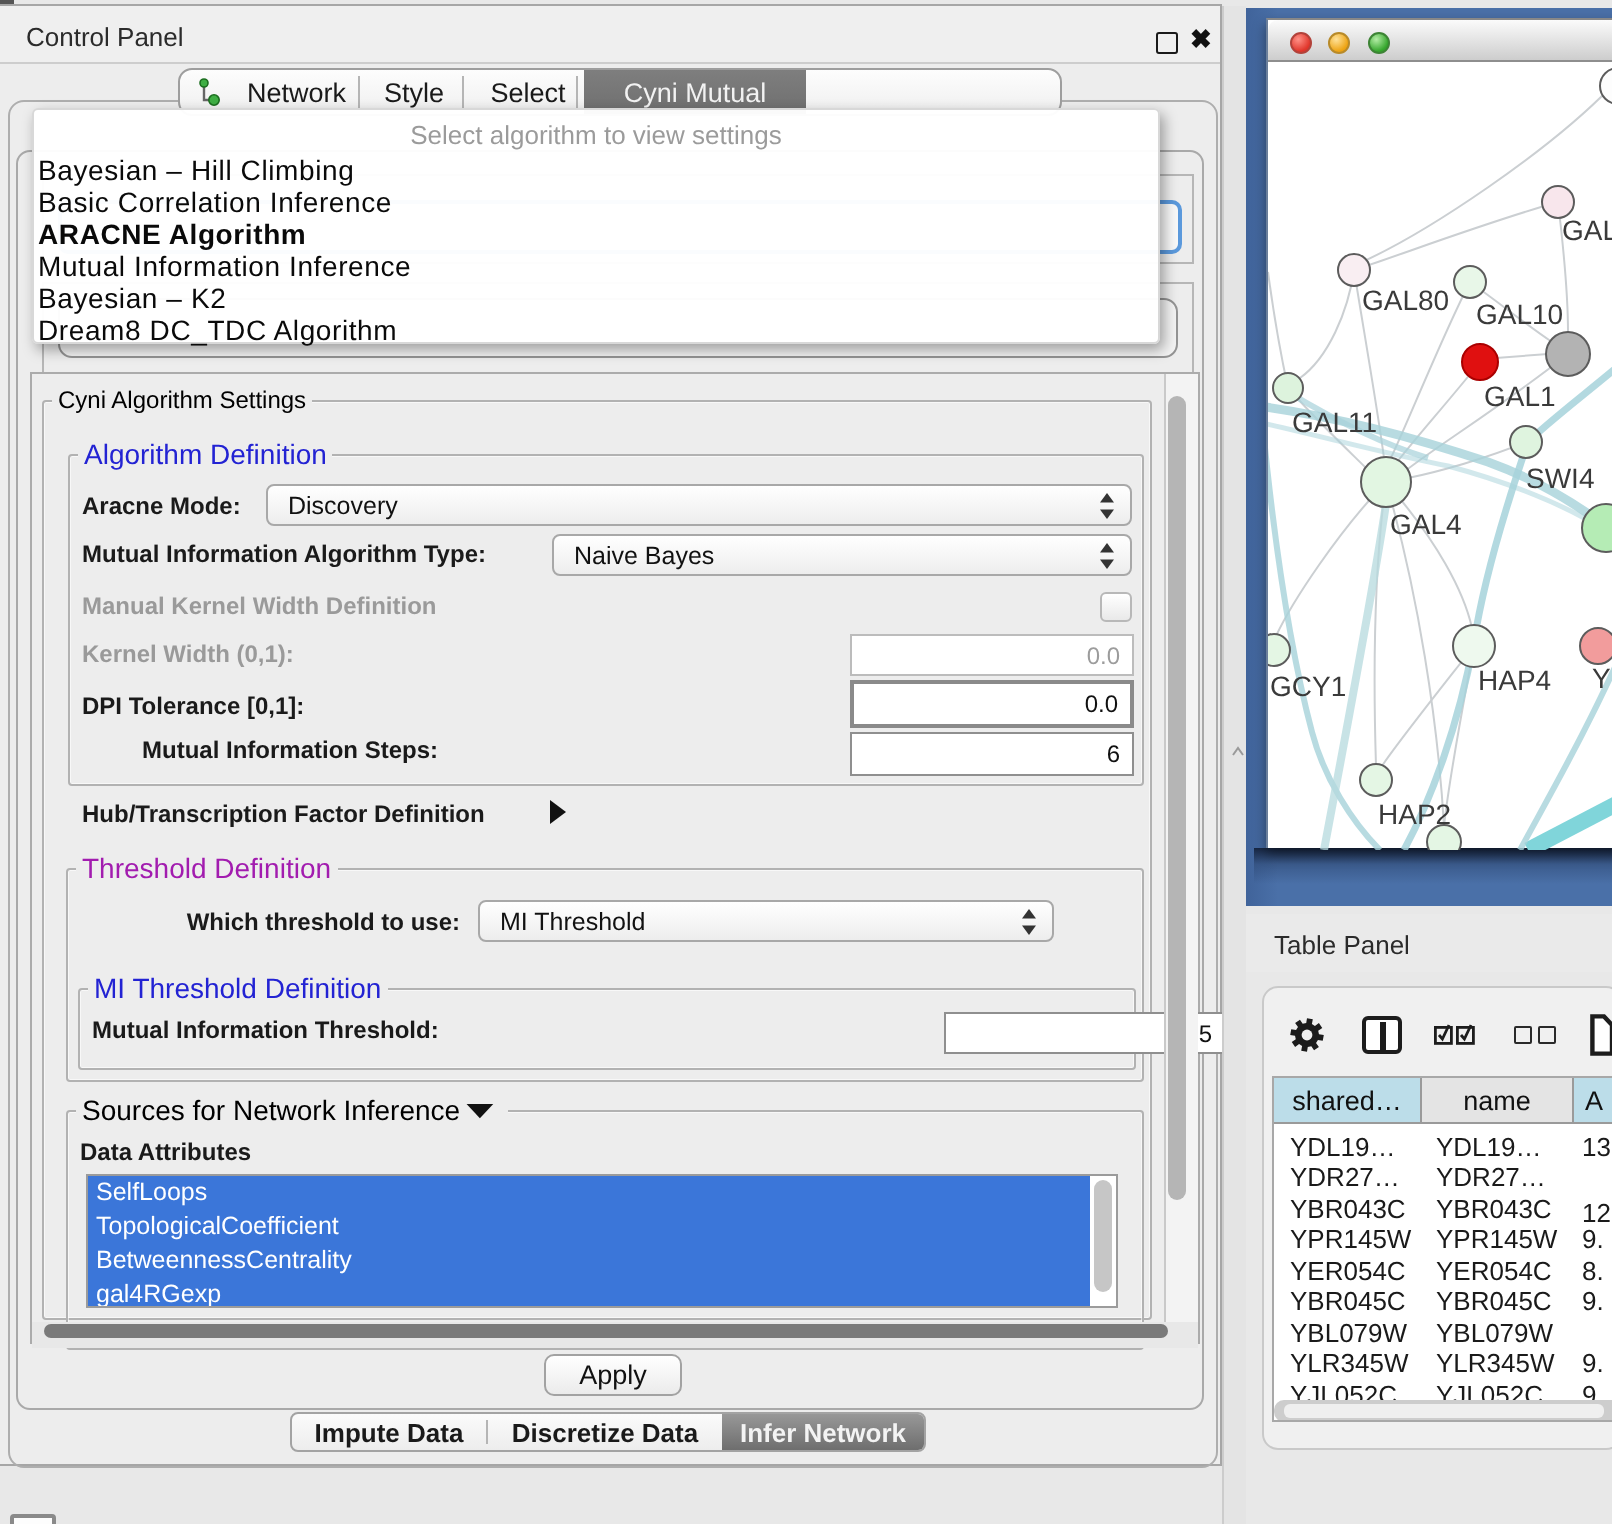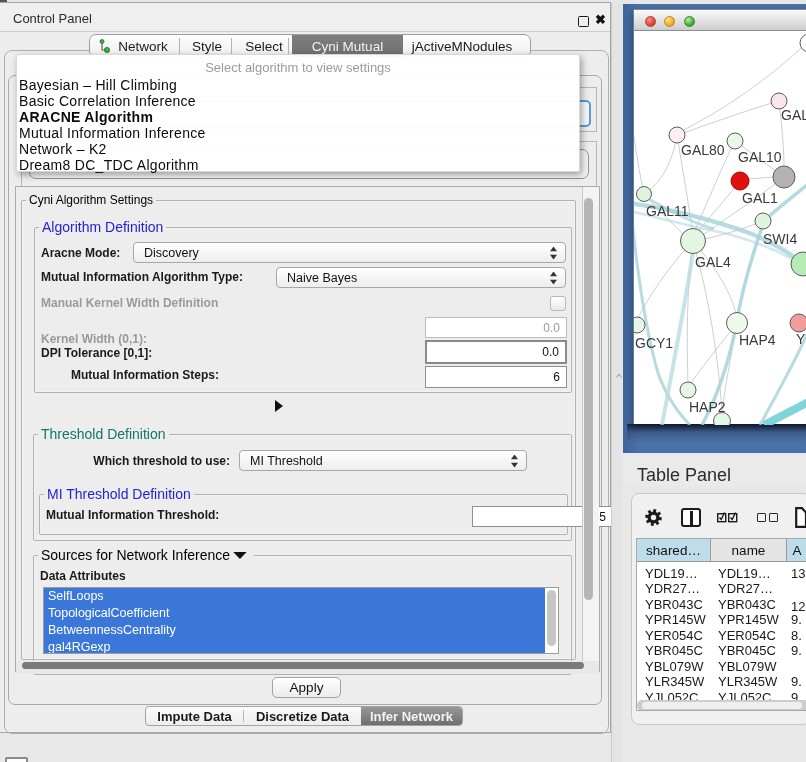--- a/index.html
+++ b/index.html
@@ -23,21 +23,21 @@
 .grpfrag{border:1px solid #b6b6b6;background:#ededed;}
 #frag-ring{border:2.5px solid #5b99dc;border-radius:5px;background:#f8f8f8;}
 #frag-w2{border:1px solid #949494;border-radius:7px;background:#f3f3f3;}
 
 #scrollc{left:15px;top:183px;width:585px;height:486px;border:1px solid #ababab;background:#ededed;box-sizing:border-box;overflow:hidden;}
 .group{position:absolute;border:1px solid #b2b2b2;border-radius:2px;box-shadow:inset 0 0 0 0.5px rgba(255,255,255,0.6);}
 .group>.glabel{position:absolute;top:-8px;left:4px;background:#ededed;padding:0 3px;font-size:12px;white-space:nowrap;}
 .glabel.blue,.glabel.green{font-size:14px;top:-9px;}
 .glabel.big{font-size:14px;top:-9px;padding-right:24px;}
 .blue{color:#2323d3;}
-.green{color:#0f766e;}
+.green{color:#a21caf;}
 .lbl{position:absolute;font-size:12px;font-weight:bold;color:#1a1a1a;white-space:nowrap;}
 .lbl.dis{color:#9a9a9a;}
 .combo{position:absolute;border:1px solid #a8a8a8;border-radius:4px;background:linear-gradient(#ffffff,#ededed);box-sizing:border-box;font-size:12.5px;color:#111;}
 .combo .ctext{position:absolute;left:10px;top:50%;transform:translateY(-50%);}
 .combo svg{position:absolute;right:7px;top:50%;transform:translateY(-50%);}
 .tfield{position:absolute;background:#fff;box-sizing:border-box;font-size:12px;text-align:right;}
 .tfield span{position:absolute;right:6px;top:50%;transform:translateY(-50%);}
 
 #attrlist{left:43px;top:584px;width:516px;height:67px;border:1px solid #9b9b9b;background:#fff;box-sizing:border-box;overflow:hidden;}
 #attrblue{position:absolute;left:0;top:0;width:501px;height:67px;background:#3b76d9;}
@@ -55,21 +55,21 @@
 
 #divider{left:611px;top:3px;width:12px;height:759px;background:#e4e4e4;border-left:1px solid #cccccc;box-sizing:border-box;}
 
 #desk{left:623px;top:4px;width:183px;height:449px;background:linear-gradient(90deg,#40639a 0px,#4a70a8 16px);}
 
 #net{left:633px;top:9px;width:180px;height:415px;background:#fff;border-left:1px solid #6b7f9b;border-top:1px solid #888;box-sizing:border-box;box-shadow:0 3px 6px rgba(0,0,0,0.45);}
 #net-title{position:absolute;left:0;top:0;width:100%;height:21px;background:linear-gradient(#fbfbfb,#cdcdcd);border-bottom:1px solid #8e8e8e;border-radius:5px 0 0 0;box-sizing:border-box;}
 .light{position:absolute;top:15px;width:11px;height:11px;border-radius:50%;box-sizing:border-box;}
 
 #tp-title{left:623px;top:457px;width:183px;height:29px;background:#eaeaea;}
-#tp-title span{position:absolute;left:14px;top:8px;font-size:18px;color:#2b2b2b;}
+#tp-title span{position:absolute;left:14px;top:8px;font-size:13px;color:#2b2b2b;}
 #tp-card{left:631px;top:493px;width:180px;height:232px;border:1px solid #c9c9c9;border-radius:8px;background:#f0f0f0;box-sizing:border-box;}
 #ttable{left:636px;top:538px;width:170px;height:173px;background:#fff;border:1px solid #a8a8a8;border-right:none;box-sizing:border-box;overflow:hidden;}
 .hcell{position:absolute;top:0;height:23px;line-height:24px;text-align:center;font-size:13.5px;color:#111;border-right:1px solid #9a9a9a;box-sizing:border-box;}
 .trow{position:absolute;font-size:13px;color:#1a1a1a;white-space:nowrap;}
 
 #popup{left:16px;top:51px;width:564px;height:118px;background:rgba(255,255,255,0.97);border:1px solid #d8d8d8;border-radius:3px;box-shadow:2px 3px 7px rgba(0,0,0,0.35);box-sizing:border-box;}
 #popup .phead{position:absolute;left:0;width:100%;text-align:center;color:#9b9b9b;font-size:13px;}
 .pitem{position:absolute;left:2px;font-size:14px;letter-spacing:0.3px;color:#0a0a0a;white-space:nowrap;}
 #blicon{left:5px;top:757px;width:19px;height:10px;border:2px solid #8a8a8a;border-radius:2px 2px 0 0;background:#fdfdfd;}
 #tlmark{left:0;top:0;width:7px;height:2px;background:#555;}
@@ -85,28 +85,27 @@
     <div id="btn-float" class="abs"></div>
     <div id="btn-close" class="abs">✖</div>
 
     <div id="tabpane" class="abs"></div>
     <div id="tabstrip" class="abs"></div>
     <svg class="abs" style="left:98px;top:36px" width="15" height="15" viewBox="0 0 15 15">
       <path d="M4 3 L4 11 L7 11" stroke="#666" fill="none" stroke-width="1.2"></path>
       <circle cx="4" cy="2.5" r="2" fill="#3fae44" stroke="#1c6e20" stroke-width="0.8"></circle>
       <circle cx="9" cy="11" r="2.6" fill="#3fae44" stroke="#1c6e20" stroke-width="0.8"></circle>
     </svg>
-    <div class="tab abs" style="left:113px;width:60px;">Network</div>
+    <div class="tab abs" style="left:113px;width:60px;text-align:right;">Network</div>
     <div class="tabdiv abs" style="left:179px;"></div>
     <div class="tab abs" style="left:186px;width:42px;">Style</div>
     <div class="tabdiv abs" style="left:231px;"></div>
     <div class="tab abs" style="left:238px;width:52px;">Select</div>
     <div class="tabdiv abs" style="left:288px;"></div>
     <div class="tab abs" id="tab-cyni" style="left:292px;width:111px;">Cyni Mutual</div>
-    <div class="tab abs" style="left:406px;width:112px;">jActiveMNodules</div>
 
     <div id="content" class="abs"></div>
 
     <div class="grpfrag abs" style="left:21px;top:84px;width:574px;height:43px;"></div>
     <div id="frag-ring" class="abs" style="left:29px;top:97px;width:558px;height:23px;"></div>
     <div class="grpfrag abs" style="left:21px;top:138px;width:574px;height:46px;"></div>
     <div id="frag-w2" class="abs" style="left:29px;top:146px;width:558px;height:28px;"></div>
 
     <div id="scrollc" class="abs"></div>
 
@@ -132,35 +131,36 @@
       <span class="ctext">Naive Bayes</span>
       <svg width="9" height="13" viewBox="0 0 9 13">
           <path d="M4.5 0 L8 4.7 L1 4.7 Z" fill="#333"></path>
           <path d="M4.5 13 L8 8.3 L1 8.3 Z" fill="#333"></path>
         </svg>
     </div>
 
     <div class="lbl dis" style="left:41px;top:293px;">Manual Kernel Width Definition</div>
     <div class="abs" style="left:550px;top:293px;width:14px;height:13px;border:1px solid #b8b8b8;border-radius:3px;background:linear-gradient(#ffffff,#e9e9e9);"></div>
 
-    <div class="lbl dis" style="left:41px;top:329px;">Kernel Width (0,1):</div>
+    <div class="lbl dis" style="left:41px;top:317px;">Kernel Width (0,1):</div>
     <div class="tfield" style="left:425px;top:314px;width:142px;height:21px;border:1px solid #bcbcbc;">
         <span style="color:#9c9c9c;">0.0</span>
       </div>
 
     <div class="lbl" style="left:41px;top:343px;">DPI Tolerance [0,1]:</div>
     <div class="tfield" style="left:425px;top:337px;width:142px;height:24px;border:2px solid #8a8a8a;">
         <span style="color:#111;">0.0</span>
       </div>
 
     <div class="lbl" style="left:41px;top:365px;margin-left:30px;">Mutual Information Steps:</div>
     <div class="tfield" style="left:425px;top:363px;width:142px;height:22px;border:1px solid #8f8f8f;">
         <span style="color:#111;">6</span>
       </div>
 
+    <div class="lbl" style="left:41px;top:397px;">Hub/Transcription Factor Definition</div>
     <svg class="abs" style="left:274px;top:397px;" width="10" height="12" viewBox="0 0 10 12">
         <path d="M1 0 L9 6 L1 12 Z" fill="#111"></path>
       </svg>
 
     <div class="group abs" style="left:33px;top:431px;width:537px;height:105px;">
       <span class="glabel green">Threshold Definition</span>
     </div>
     <div class="lbl" style="left:81px;top:451px;width:149px;text-align:right;">Which threshold to use:</div>
     <div class="combo" style="left:239px;top:447px;width:288px;height:21px;">
       <span class="ctext">MI Threshold</span>
@@ -208,21 +208,21 @@
       <div class="segitem" style="left:98px;width:117px;">Discretize Data</div>
       <div class="segitem" id="seg-inf" style="left:215px;width:101px;">Infer Network</div>
     </div>
 
     <div id="popup" class="abs">
       <div class="phead" style="top:5px;">Select algorithm to view settings</div>
       <div class="pitem" style="top:22px;">Bayesian – Hill Climbing</div>
       <div class="pitem" style="top:38px;">Basic Correlation Inference</div>
       <div class="pitem" style="top:54px;font-weight:bold;">ARACNE Algorithm</div>
       <div class="pitem" style="top:70px;">Mutual Information Inference</div>
-      <div class="pitem" style="top:86px;">Network – K2</div>
+      <div class="pitem" style="top:86px;">Bayesian – K2</div>
       <div class="pitem" style="top:102px;">Dream8 DC_TDC Algorithm</div>
     </div>
   </div>
 
   <div id="divider" class="abs"></div>
   <svg class="abs" style="left:616px;top:373px;" width="6" height="5" viewBox="0 0 6 5">
       <path d="M0.5 4.5 L3 1 L5.5 4.5" stroke="#9a9a9a" fill="none" stroke-width="1"></path>
     </svg>
 
   <div id="desk" class="abs"></div>

